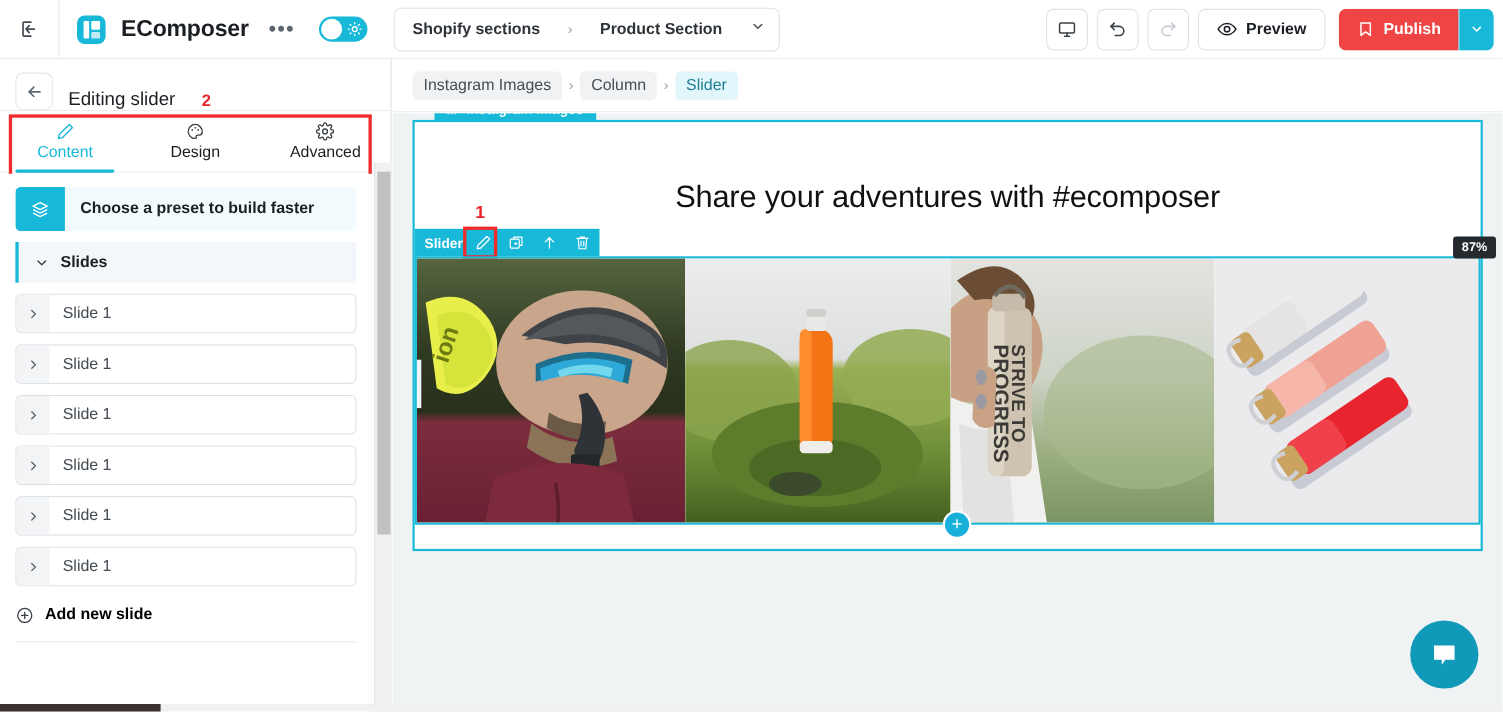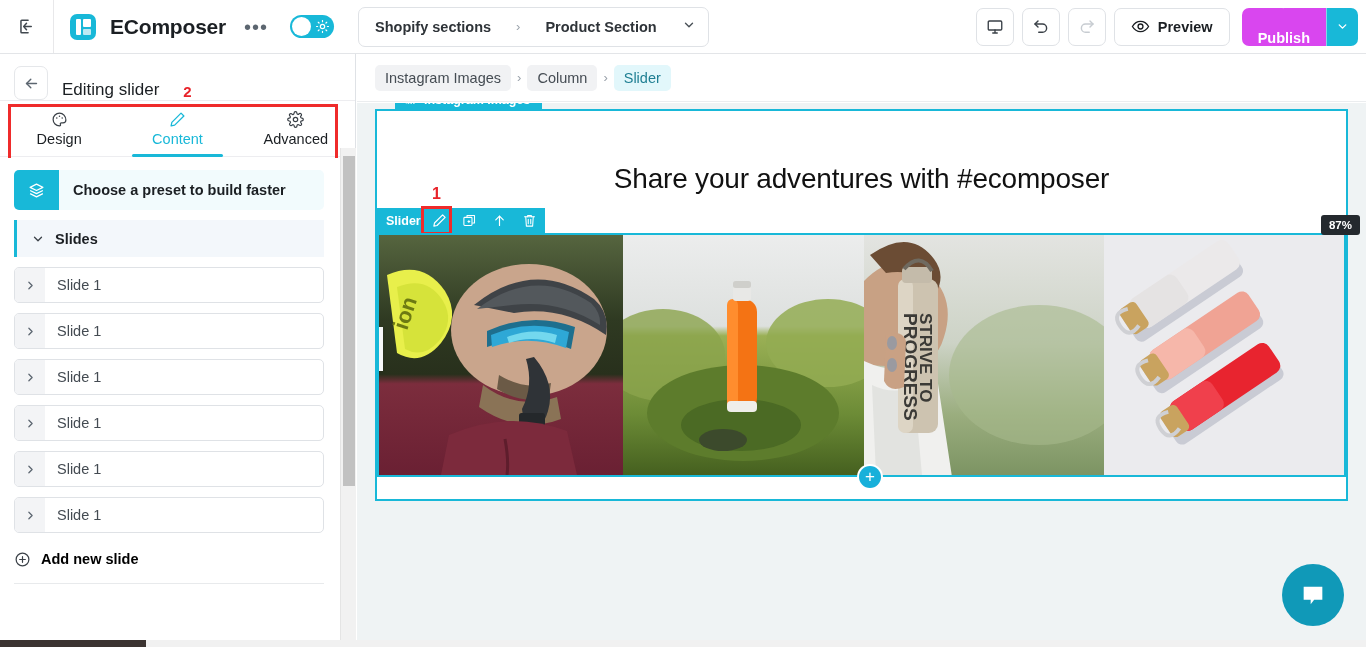--- a/index.html
+++ b/index.html
@@ -50,22 +50,22 @@
     display:flex; align-items:center; justify-content:center; cursor: pointer; color:#3a4047;
   }
   .icon-btn.disabled { color:#c7ccd1; }
   .preview-btn {
     height: 38px; border: 1px solid #dfe2e6; border-radius: 7px; background:#fff;
     display:flex; align-items:center; gap:8px; padding: 0 16px; cursor:pointer;
     font-size: 14.5px; font-weight: bold; color:#1b1f23;
   }
   .publish-group { display:flex; height: 38px; border-radius: 7px; overflow:hidden; margin-left: 4px; }
   .publish-btn {
-    background:#d946ef; color:#fff; display:flex; align-items:center; gap:21px;
-    padding: 0 16px; font-size: 14.5px; font-weight: bold; cursor:pointer;flex-direction:column;
+    background:#ef4444; color:#fff; display:flex; align-items:center; gap:8px;
+    padding: 0 16px; font-size: 14.5px; font-weight: bold; cursor:pointer;
   }
   .publish-caret {
     background:#18b8d8; width: 32px; display:flex; align-items:center; justify-content:center;
     border-left: 1px solid rgba(255,255,255,.45); color:#fff; cursor:pointer;
   }
 
   
   .leftpanel {
     position:absolute; left:0; top:54px; width:356px; height:593px;
     background:#fff; border-right:1px solid #dfe2e6;
@@ -280,38 +280,38 @@
           <path d="M19 12H5"></path>
             <path d="M11 6l-6 6 6 6"></path>
           </svg>
       </div>
       <div class="panel-title">Editing slider</div>
       <div class="marker">2</div>
     </div>
 
     <div class="tabs-wrap">
       <div class="tabs">
+        <div class="tab active">
+          <span class="ticon">
+            <svg width="17" height="17" viewBox="0 0 24 24" fill="none" stroke="currentColor" stroke-width="1.8" stroke-linecap="round" stroke-linejoin="round">
+              <path d="M17 3l4 4L8 20l-5 1 1-5z"></path>
+              </svg>
+          </span>
+          <span class="tlabel">Content</span>
+        </div>
         <div class="tab">
           <span class="ticon">
             <svg width="17" height="17" viewBox="0 0 24 24" fill="none" stroke="currentColor" stroke-width="1.7">
               <path d="M12 3a9 9 0 1 0 0 18c1.3 0 1.8-1 1.3-1.9-.6-1.1.2-2.3 1.5-2.3H17a4 4 0 0 0 4-4c0-5.3-4-9.8-9-9.8z"></path>
               <circle cx="8.2" cy="10" r="1.1" fill="currentColor" stroke="none"></circle>
               <circle cx="12" cy="7.4" r="1.1" fill="currentColor" stroke="none"></circle>
               <circle cx="15.8" cy="10" r="1.1" fill="currentColor" stroke="none"></circle>
             </svg>
           </span>
           <span class="tlabel">Design</span>
-        </div>
-        <div class="tab active">
-          <span class="ticon">
-            <svg width="17" height="17" viewBox="0 0 24 24" fill="none" stroke="currentColor" stroke-width="1.8" stroke-linecap="round" stroke-linejoin="round">
-              <path d="M17 3l4 4L8 20l-5 1 1-5z"></path>
-              </svg>
-          </span>
-          <span class="tlabel">Content</span>
         </div>
         <div class="tab">
           <span class="ticon">
             <svg width="17" height="17" viewBox="0 0 24 24" fill="none" stroke="currentColor" stroke-width="1.7">
               <circle cx="12" cy="12" r="3.1"></circle>
               <path d="M19.4 15a1.6 1.6 0 0 0 .3 1.8l.1.1a2 2 0 1 1-2.8 2.8l-.1-.1a1.6 1.6 0 0 0-1.8-.3 1.6 1.6 0 0 0-1 1.5V21a2 2 0 1 1-4 0v-.1a1.6 1.6 0 0 0-1-1.5 1.6 1.6 0 0 0-1.8.3l-.1.1a2 2 0 1 1-2.8-2.8l.1-.1a1.6 1.6 0 0 0 .3-1.8 1.6 1.6 0 0 0-1.5-1H3a2 2 0 1 1 0-4h.1a1.6 1.6 0 0 0 1.5-1 1.6 1.6 0 0 0-.3-1.8l-.1-.1a2 2 0 1 1 2.8-2.8l.1.1a1.6 1.6 0 0 0 1.8.3H9a1.6 1.6 0 0 0 1-1.5V3a2 2 0 1 1 4 0v.1a1.6 1.6 0 0 0 1 1.5 1.6 1.6 0 0 0 1.8-.3l.1-.1a2 2 0 1 1 2.8 2.8l-.1.1a1.6 1.6 0 0 0-.3 1.8V9a1.6 1.6 0 0 0 1.5 1H21a2 2 0 1 1 0 4h-.1a1.6 1.6 0 0 0-1.5 1z"></path>
             </svg>
           </span>
           <span class="tlabel">Advanced</span>
         </div>

